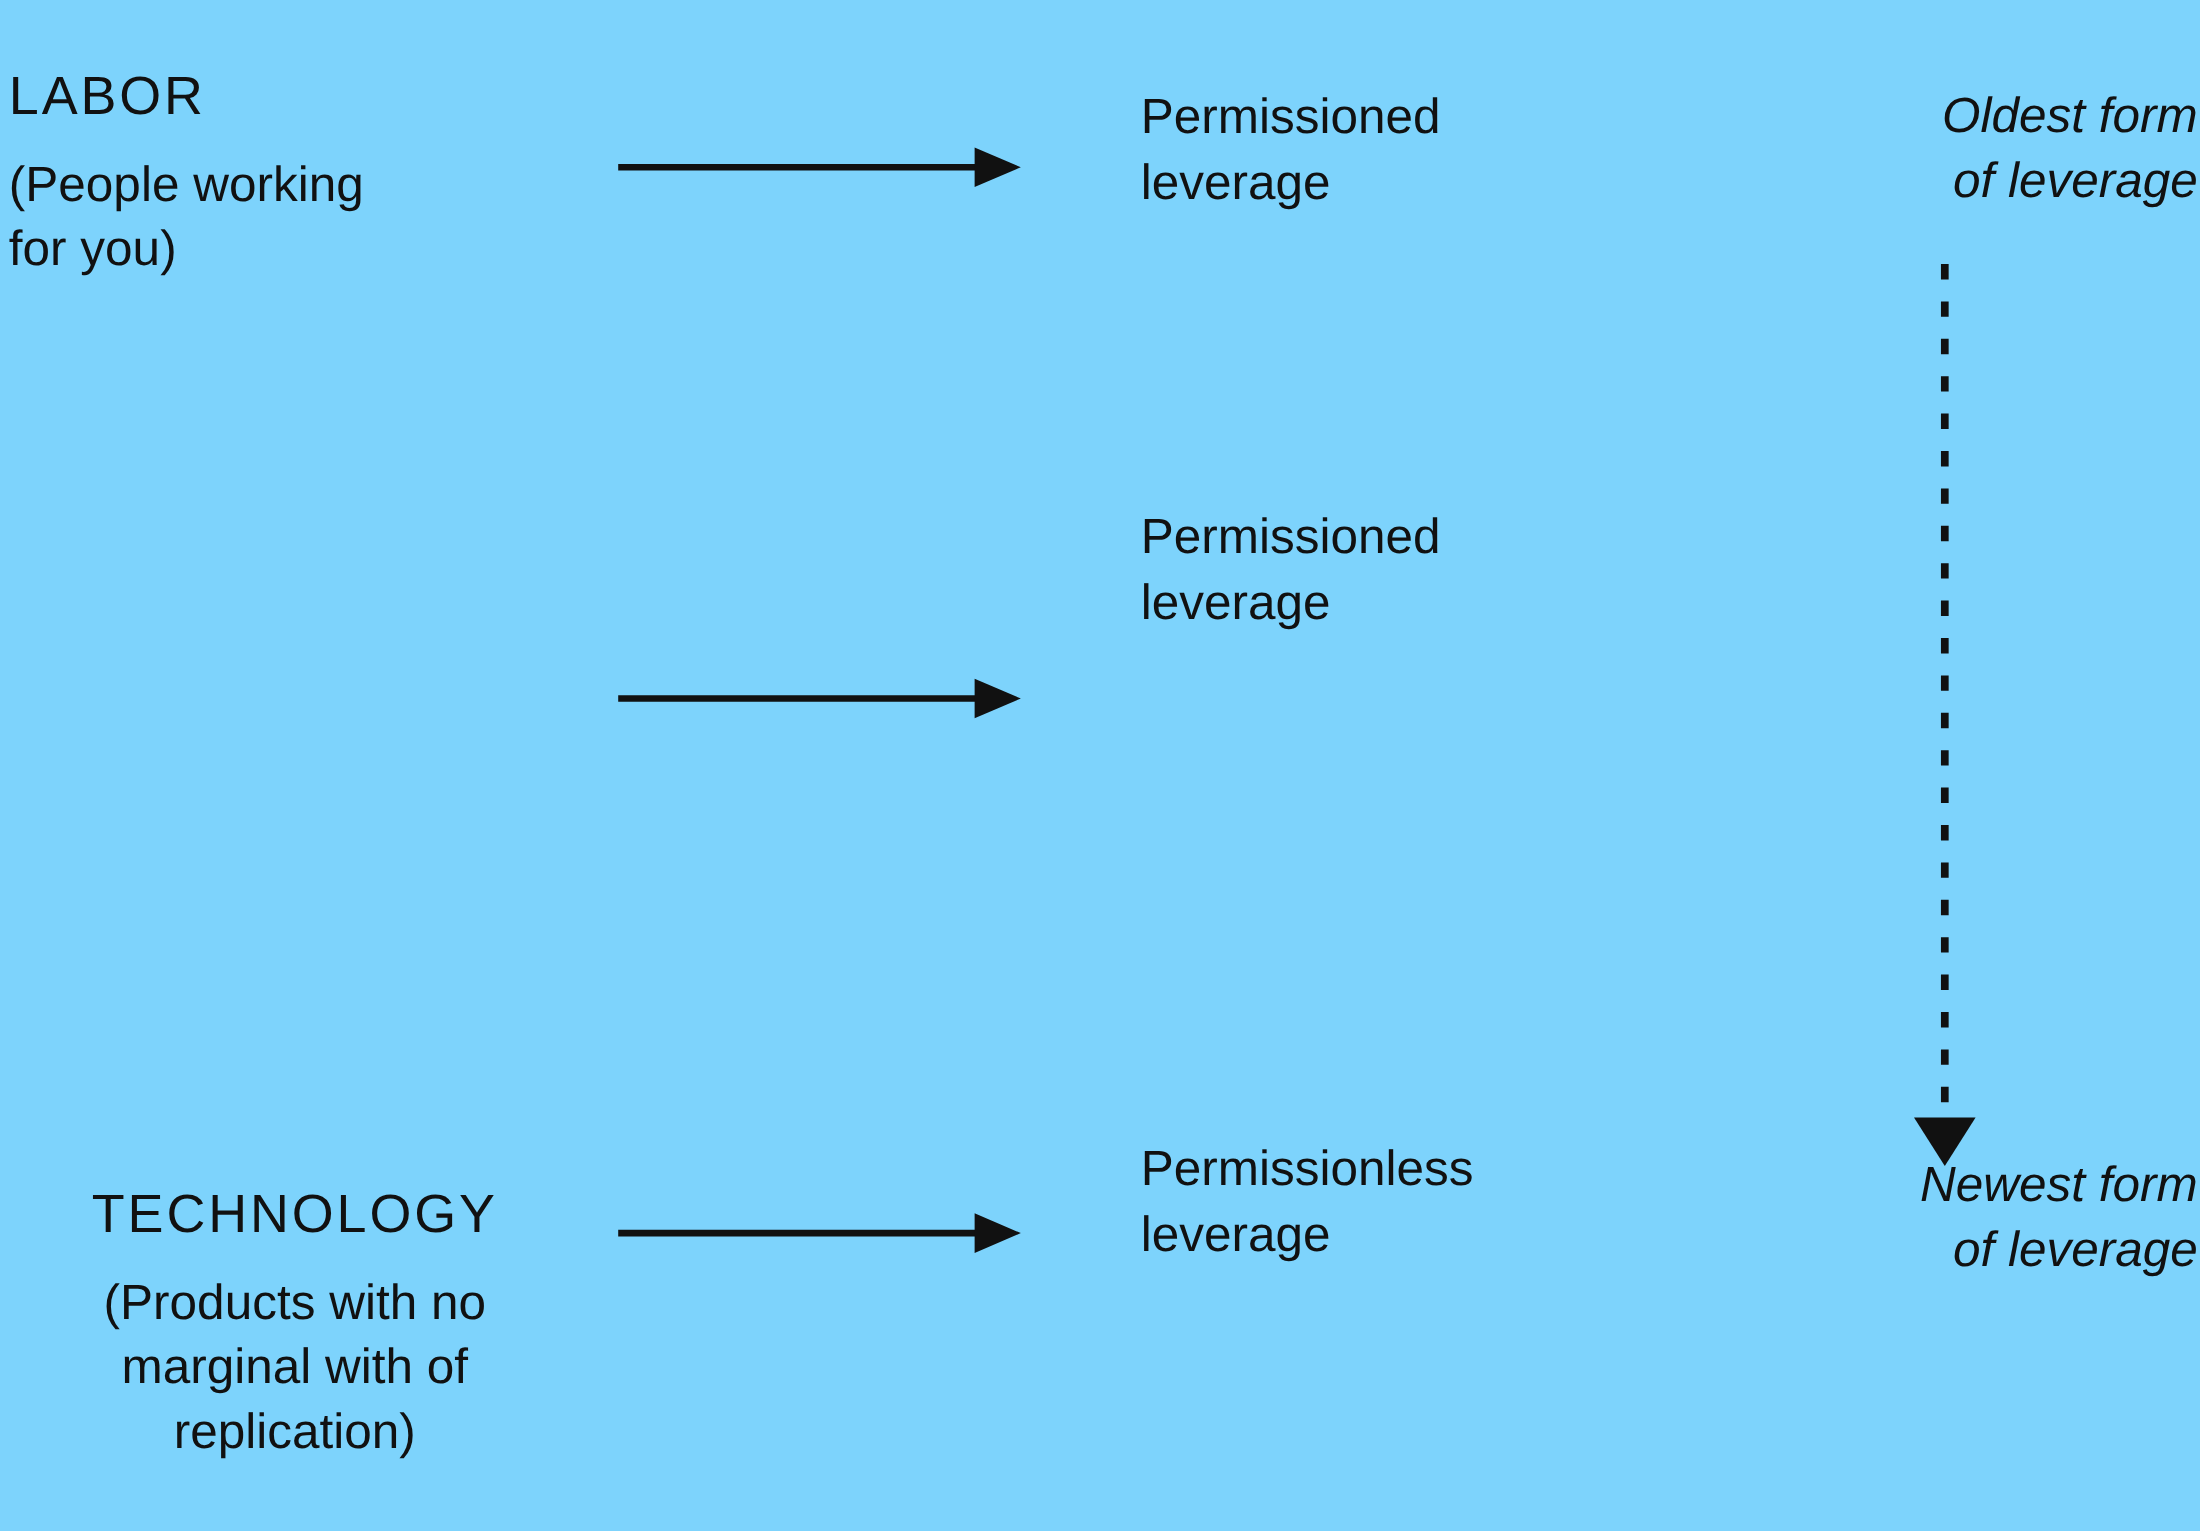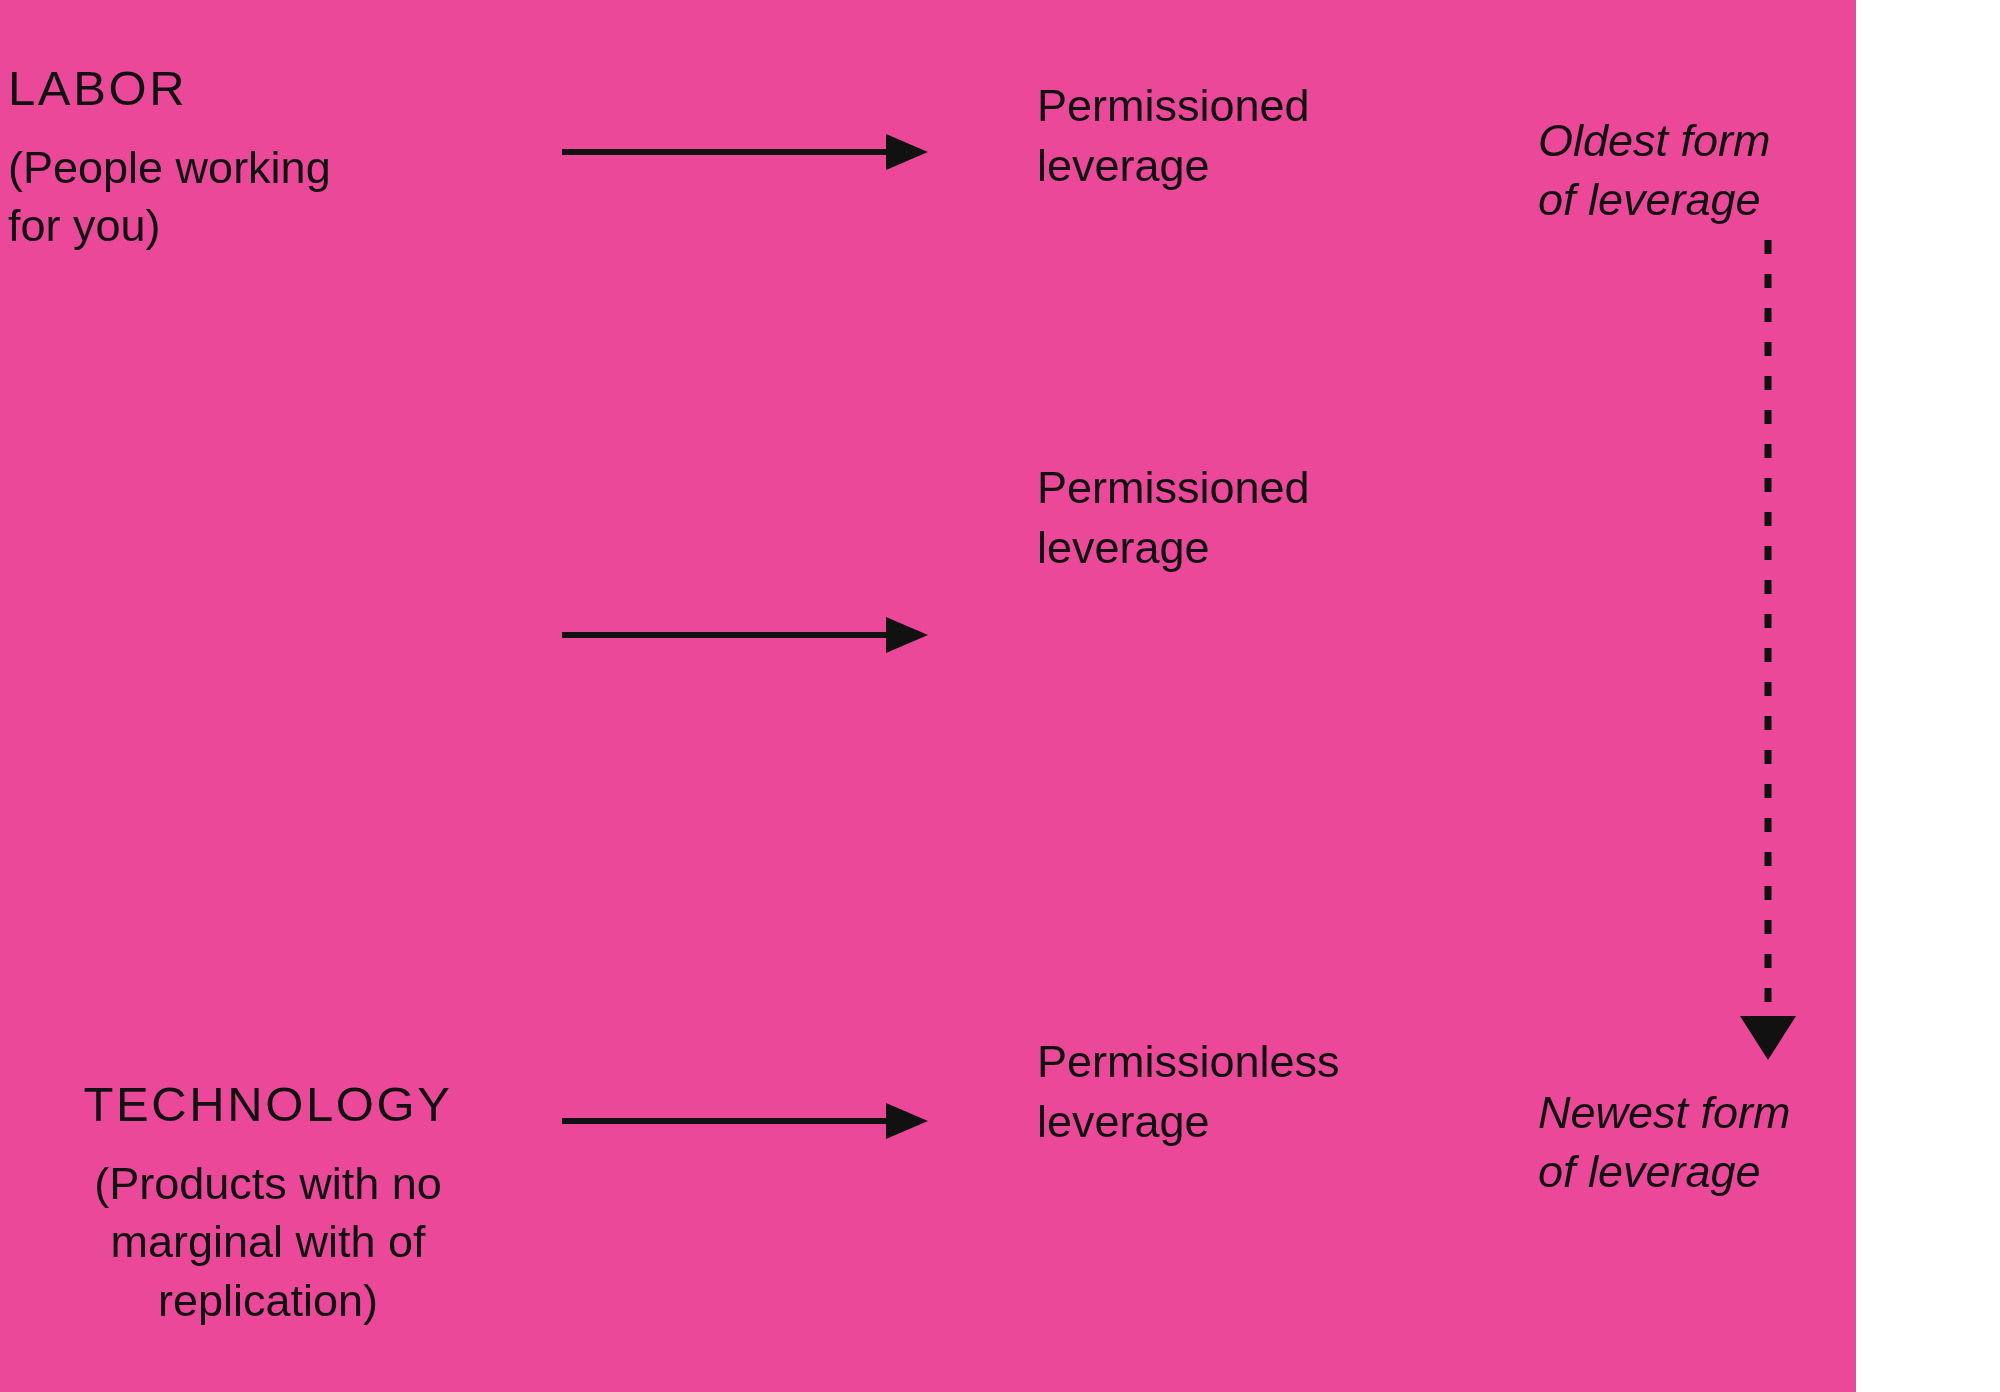--- a/index.html
+++ b/index.html
@@ -7,23 +7,23 @@
     padding: 0;
     background: #ffffff;
   }
   body {
     font-family: "Liberation Sans", sans-serif;
     color: #111111;
     -webkit-font-smoothing: antialiased;
   }
   #canvas {
     position: relative;
-    width: 1856px;
+    width: 2000px;
     height: 1392px;
-    background: #ec4899;
+    background: #7dd3fc;
     overflow: hidden;
   }
 
   
   .term-block {
     position: absolute;
     left: 8px;
     width: 520px;
   }
   .term-title {
@@ -61,26 +61,25 @@
     line-height: 1.33;
     color: #111111;
   }
   .lev-block .lline { display: block; }
 
   
   .age-block {
     position: absolute;
     left: 1538px;
     width: 460px;
-    text-align: left;
+    text-align: right;
     font-size: 45px;
     font-style: italic;
     line-height: 1.30;
     color: #111111;
-    margin-top: 36px;
   }
   .age-block .aline { display: block; }
 
   
   #dashed-arrow {
     position: absolute;
     left: 1700px;
     top: 236px;
     width: 140px;
     height: 836px;

